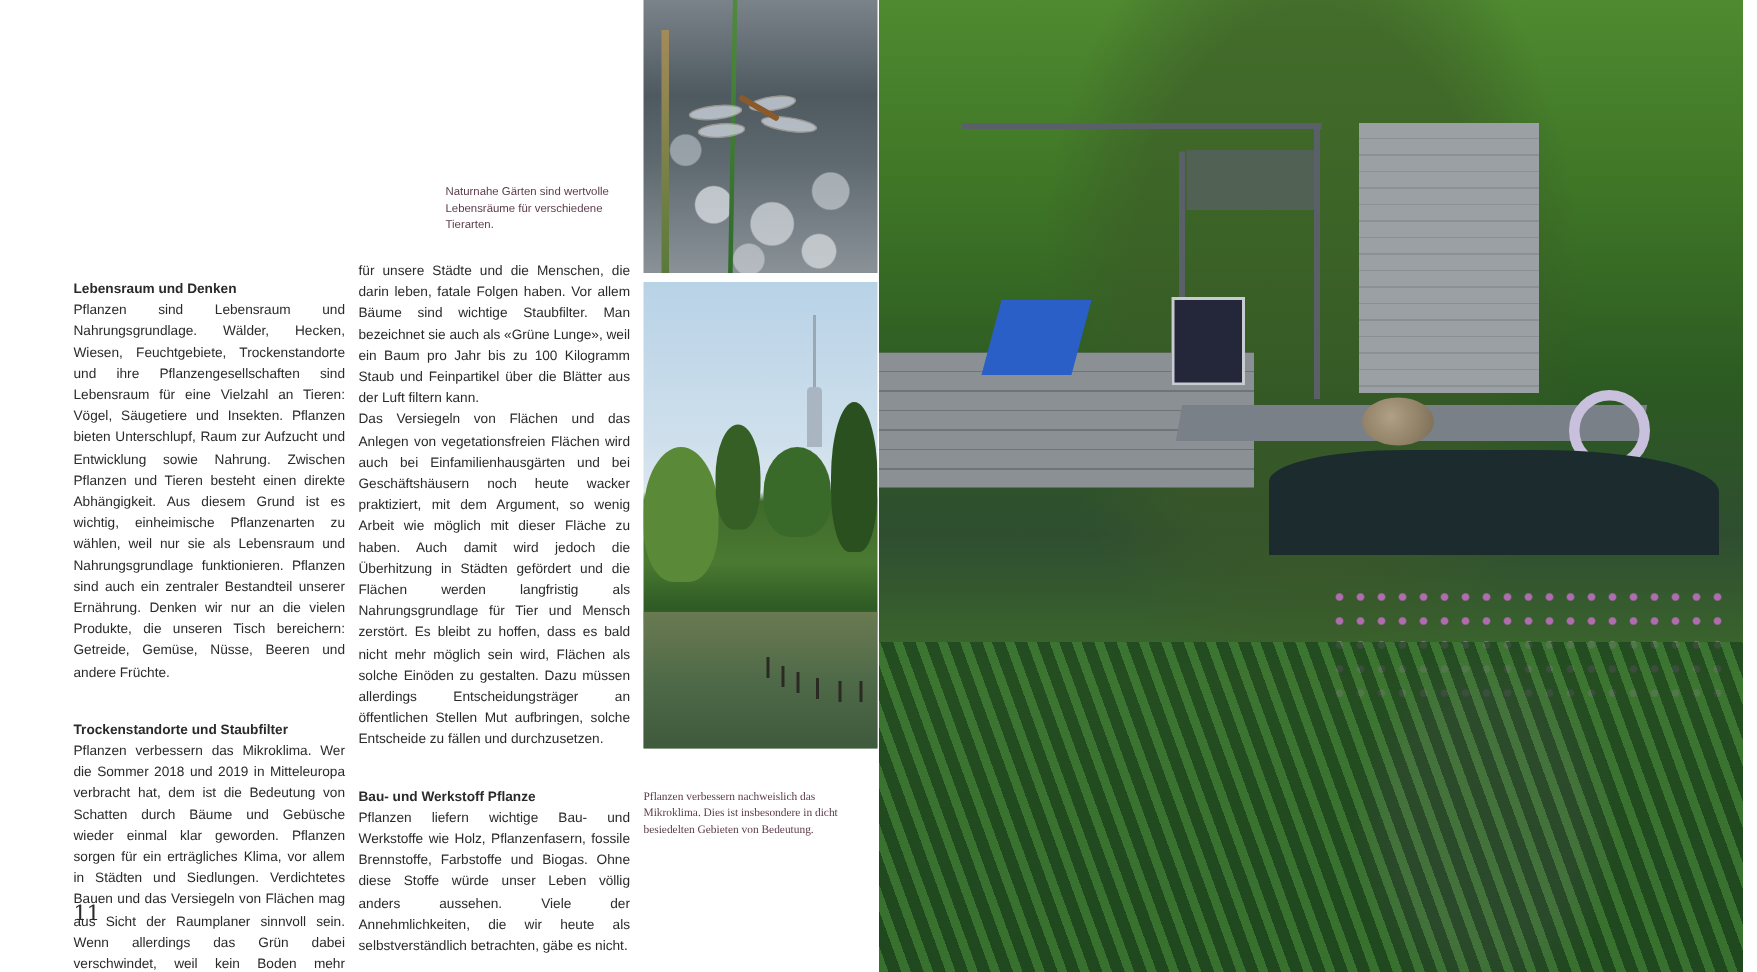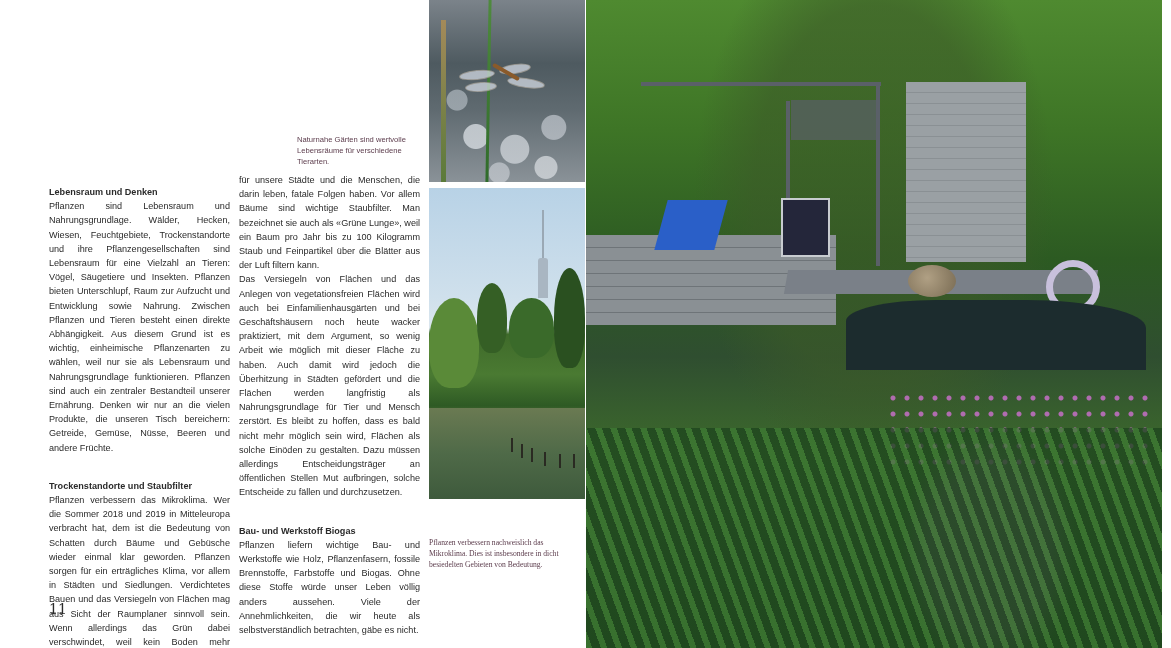--- a/index.html
+++ b/index.html
@@ -6,21 +6,21 @@
   body { width: 1171px; height: 648px; position: relative; overflow: hidden;
          font-family: "Liberation Sans", "DejaVu Sans", sans-serif; color: #2a2a2a; }
 
   .column { position: absolute; width: 181px; font-size: 9.1px; line-height: 14.2px; text-align: justify; }
   .col-left { left: 49px; top: 185px; }
   .col-right { left: 239px; top: 173px; }
   .section-heading { font-weight: bold; margin: 0; font-size: 9.1px; line-height: 14.2px; }
   .para { margin: 0; hyphens: manual; }
   .gap-mid { height: 24px; }
 
-  .caption { position: absolute; font-size: 7.6px; line-height: 11px; color: #5b3b4b; margin-top: 12px; }
+  .caption { position: absolute; font-size: 7.6px; line-height: 11px; color: #5b3b4b; }
   .caption-dragonfly { left: 297px; top: 122px; width: 120px; }
   .caption-tower { left: 429px; top: 525px; width: 140px; font-family: Liberation Serif, serif; }
 
   .page-number { position: absolute; left: 49px; top: 601px; font-size: 14px; color: #2a2a2a; font-family: "DejaVu Serif", serif; }
 
   .photo { position: absolute; overflow: hidden; }
   .photo-dragonfly { left: 429px; top: 0; width: 156px; height: 182px;
     background:
       radial-gradient(circle at 30% 75%, rgba(220,225,230,0.75) 0 12px, transparent 13px),
       radial-gradient(circle at 55% 82%, rgba(215,220,225,0.7) 0 14px, transparent 15px),
@@ -82,21 +82,21 @@
   <p class="para">Pflanzen sind Lebensraum und Nahrungsgrund­lage. Wälder, Hecken, Wiesen, Feuchtgebiete, Trockenstandorte und ihre Pflanzengesellschaf­ten sind Lebensraum für eine Vielzahl an Tieren: Vögel, Säugetiere und Insekten. Pflanzen bieten Unterschlupf, Raum zur Aufzucht und Entwick­lung sowie Nahrung. Zwischen Pflanzen und Tieren besteht einen direkte Abhängigkeit. Aus diesem Grund ist es wichtig, einheimische Pflan­zenarten zu wählen, weil nur sie als Lebensraum und Nahrungsgrundlage funktionieren. Pflanzen sind auch ein zentraler Bestandteil unserer Er­nährung. Denken wir nur an die vielen Produkte, die unseren Tisch bereichern: Getreide, Gemüse, Nüsse, Beeren und andere Früchte.</p>
   <div class="gap-mid"></div>
   <h3 class="section-heading">Trockenstandorte und Staubfilter</h3>
   <p class="para">Pflanzen verbessern das Mikroklima. Wer die Sommer 2018 und 2019 in Mitteleuropa ver­bracht hat, dem ist die Bedeutung von Schatten durch Bäume und Gebüsche wieder einmal klar geworden. Pflanzen sorgen für ein erträgliches Klima, vor allem in Städten und Siedlungen. Ver­dichtetes Bauen und das Versiegeln von Flächen mag aus Sicht der Raumplaner sinnvoll sein. Wenn allerdings das Grün dabei verschwindet, weil kein Boden mehr vorhanden ist, wird dies</p>
 </div>
 
 <div class="column col-right">
   <p class="para">für unsere Städte und die Menschen, die darin leben, fatale Folgen haben. Vor allem Bäume sind wichtige Staubfilter. Man bezeichnet sie auch als «Grüne Lunge», weil ein Baum pro Jahr bis zu 100 Kilogramm Staub und Feinpartikel über die Blätter aus der Luft filtern kann.</p>
   <p class="para">Das Versiegeln von Flächen und das Anlegen von vegetationsfreien Flächen wird auch bei Ein­familienhausgärten und bei Geschäftshäusern noch heute wacker praktiziert, mit dem Argu­ment, so wenig Arbeit wie möglich mit dieser Fläche zu haben. Auch damit wird jedoch die Überhitzung in Städten gefördert und die Flä­chen werden langfristig als Nahrungsgrundlage für Tier und Mensch zerstört. Es bleibt zu hoffen, dass es bald nicht mehr möglich sein wird, Flä­chen als solche Einöden zu gestalten. Dazu müssen allerdings Entscheidungsträger an öffentlichen Stellen Mut aufbringen, solche Ent­scheide zu fällen und durchzusetzen.</p>
   <div class="gap-mid"></div>
-  <h3 class="section-heading">Bau- und Werkstoff Biogas</h3>
+  <h3 class="section-heading">Bau- und Werkstoff Pflanze</h3>
   <p class="para">Pflanzen liefern wichtige Bau- und Werkstoffe wie Holz, Pflanzenfasern, fossile Brennstoffe, Farbstoffe und Biogas. Ohne diese Stoffe würde unser Leben völlig anders aussehen. Viele der Annehmlichkeiten, die wir heute als selbstver­ständlich betrachten, gäbe es nicht.</p>
 </div>
 
 <div class="caption caption-dragonfly">Naturnahe Gärten sind wertvolle Lebensräume für verschiedene Tierarten.</div>
 <div class="caption caption-tower">Pflanzen verbessern nachweislich das Mikroklima. Dies ist insbeson­dere in dicht besiedelten Gebieten von Bedeutung.</div>
 
 <div class="page-number">11</div>
 
 <div class="photo photo-dragonfly" aria-label="dragonfly-on-reed-photo">
   <div class="reed reed-2"></div>

